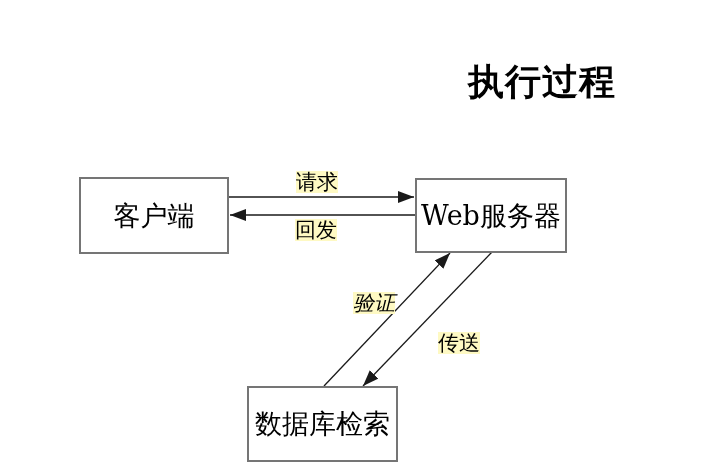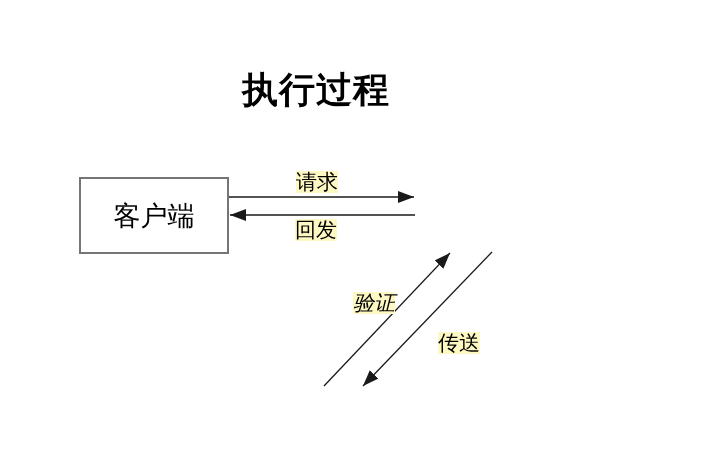--- a/index.html
+++ b/index.html
@@ -10,25 +10,25 @@
     background: #ffffff;
     font-family: "DejaVu Serif", "Liberation Serif", serif;
     color: #000000;
     overflow: hidden;
   }
   .diagram-title {
     position: absolute;
     left: 0;
     top: 58px;
     width: 616px;              
-    text-align: center;
+    text-align: right;
     font-size: 36px;
     font-weight: bold;
     letter-spacing: 1px;
-    margin: 8px;
+    margin: 0;
   }
   .node {
     position: absolute;
     border: 2px solid #757575;
     background: #ffffff;
     display: flex;
     align-items: center;
     justify-content: center;
     font-size: 27px;
     box-sizing: border-box;
@@ -77,21 +77,27 @@
 
     <line x1="324" y1="386" x2="450" y2="253" marker-end="url(#ah)"></line>
 
     <line x1="492" y1="252" x2="363" y2="386" marker-end="url(#ah)"></line>
   </svg>
 
   <div class="node node-client">
     <span>客户端</span>
   </div>
 
+  <div class="node node-webserver">
+    <span>Web服务器</span>
+  </div>
 
+  <div class="node node-database">
+    <span>数据库检索</span>
+  </div>
 
   <span class="edge-label lbl-request">请求</span>
 
   <span class="edge-label lbl-postback">回发</span>
 
   <span class="edge-label lbl-verify">验证</span>
 
   <span class="edge-label lbl-transfer">传送</span>
 
 </div>

